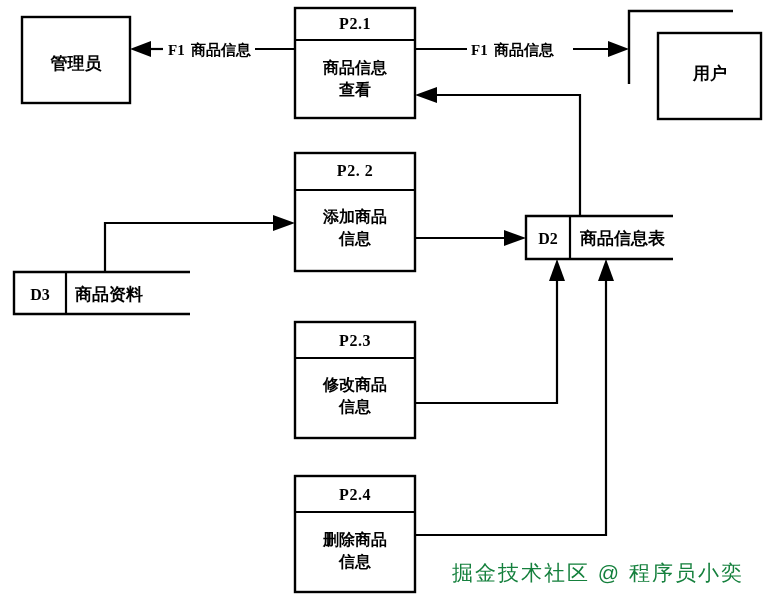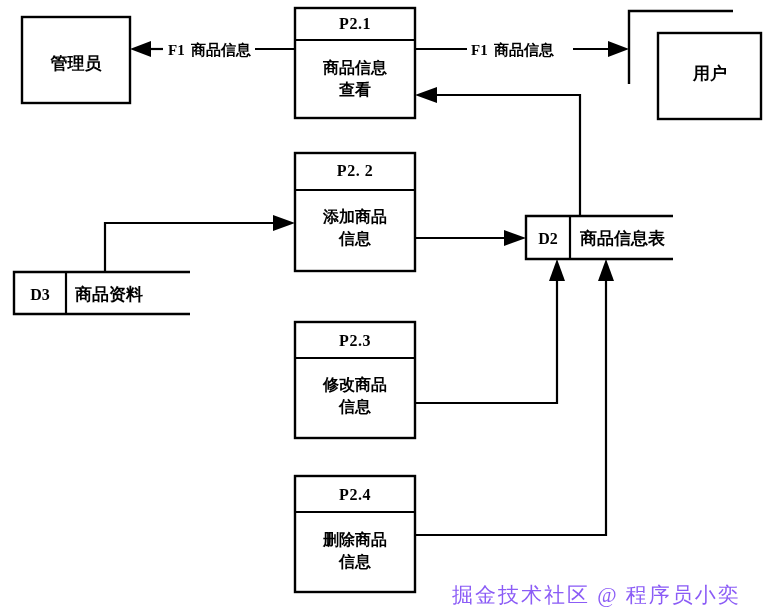--- a/index.html
+++ b/index.html
@@ -78,27 +78,27 @@
     font-family: "Liberation Serif", "DejaVu Serif", serif;
     font-weight: bold;
     font-size: 15px;
     fill: #000000;
   }
   .lbl-flow-text {
     font-size: 15px;
   }
   .watermark {
     position: absolute;
-    font-family: Liberation Serif, serif;
+    font-family: Liberation Sans, sans-serif;
     font-size: 21px;
-    color: #8b5cf6;
+    color: #15803d;
     letter-spacing: 2px;
     white-space: nowrap;
     left: 452px;
-    top: 581px;
+    top: 559px;
     user-select: none;
   }
 </style>
 </head>
 <body>
 
 <div id="canvas">
 
   <svg class="diagram" viewBox="0 0 776 616" xmlns="http://www.w3.org/2000/svg">
 

